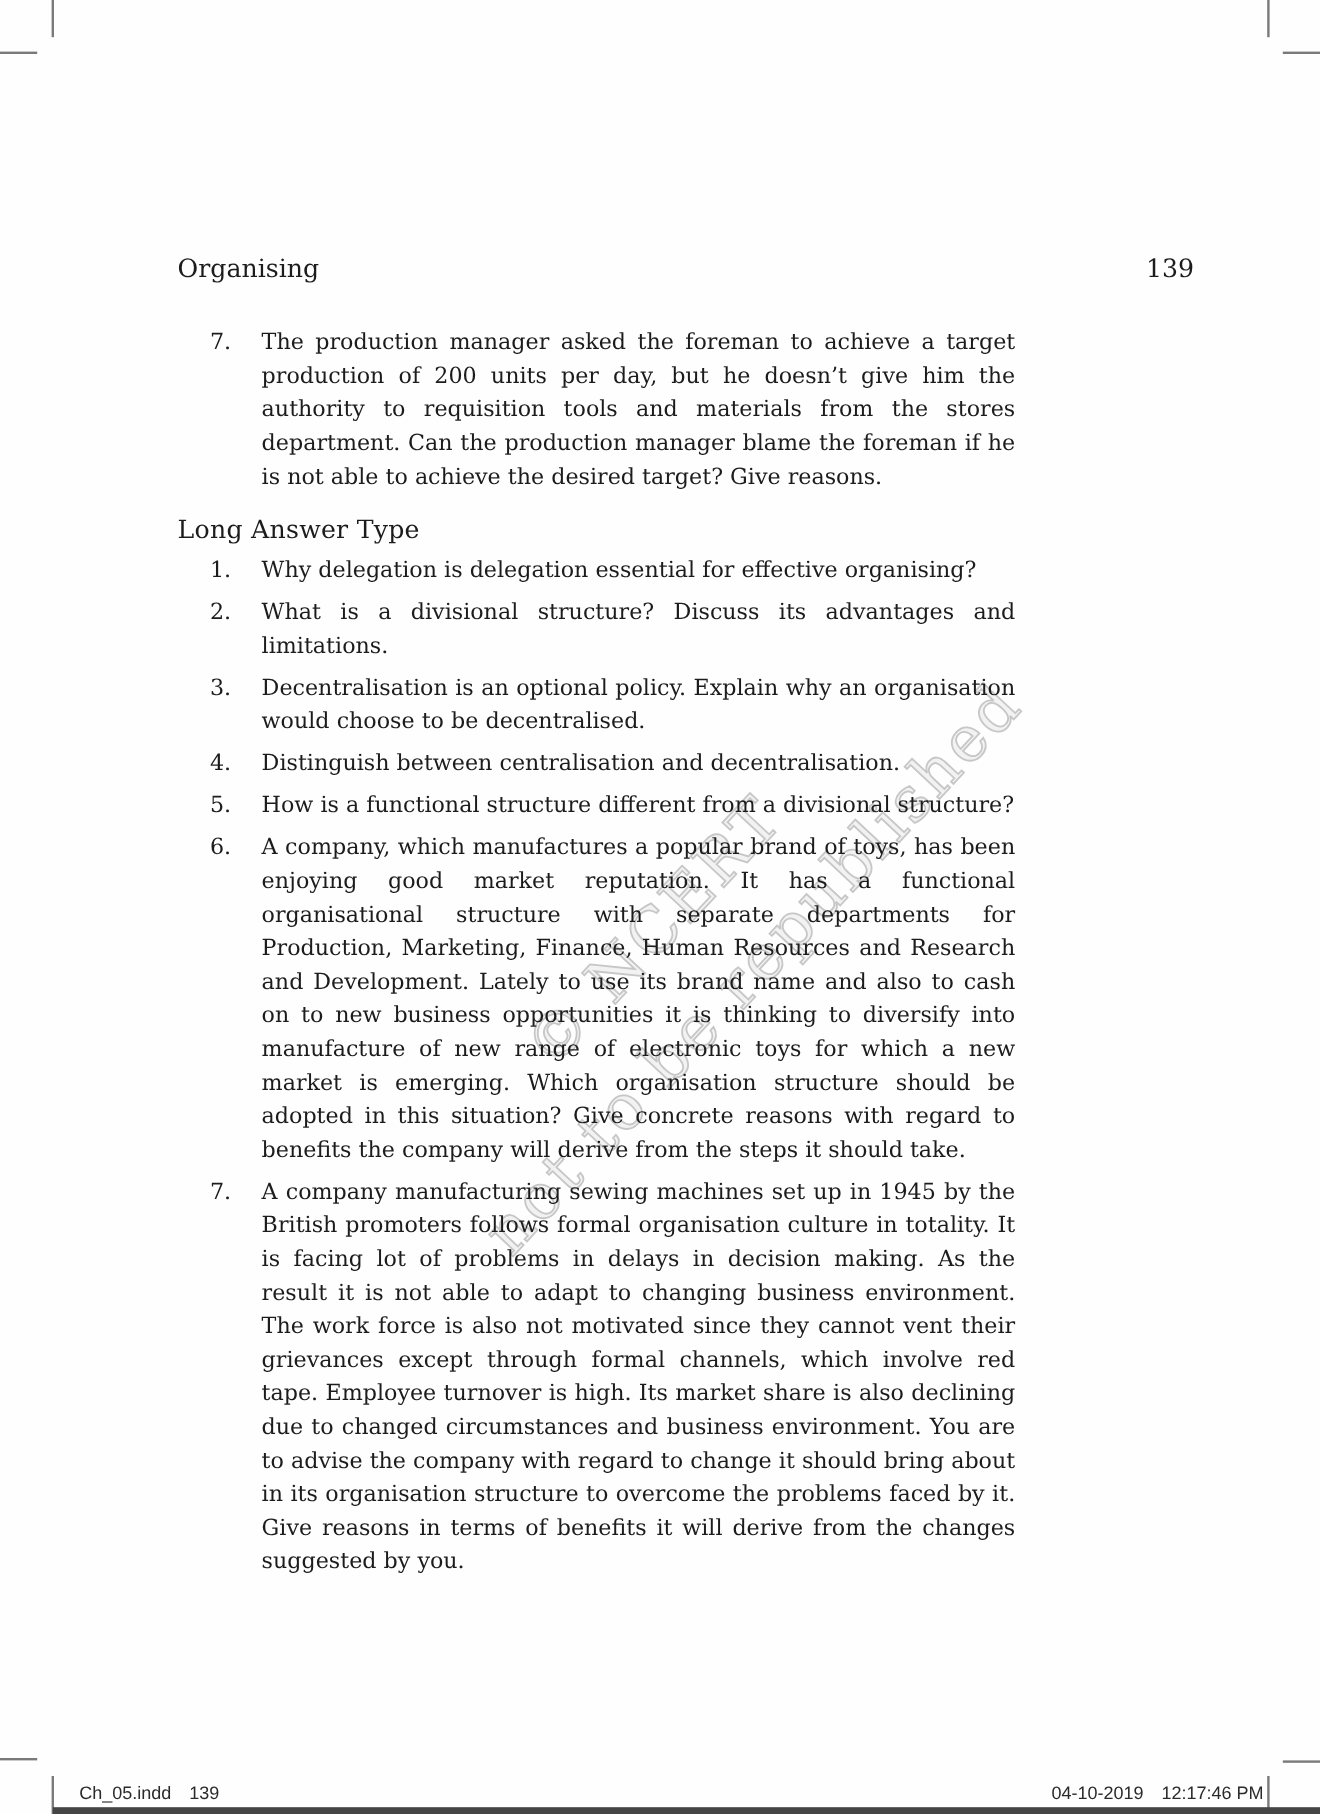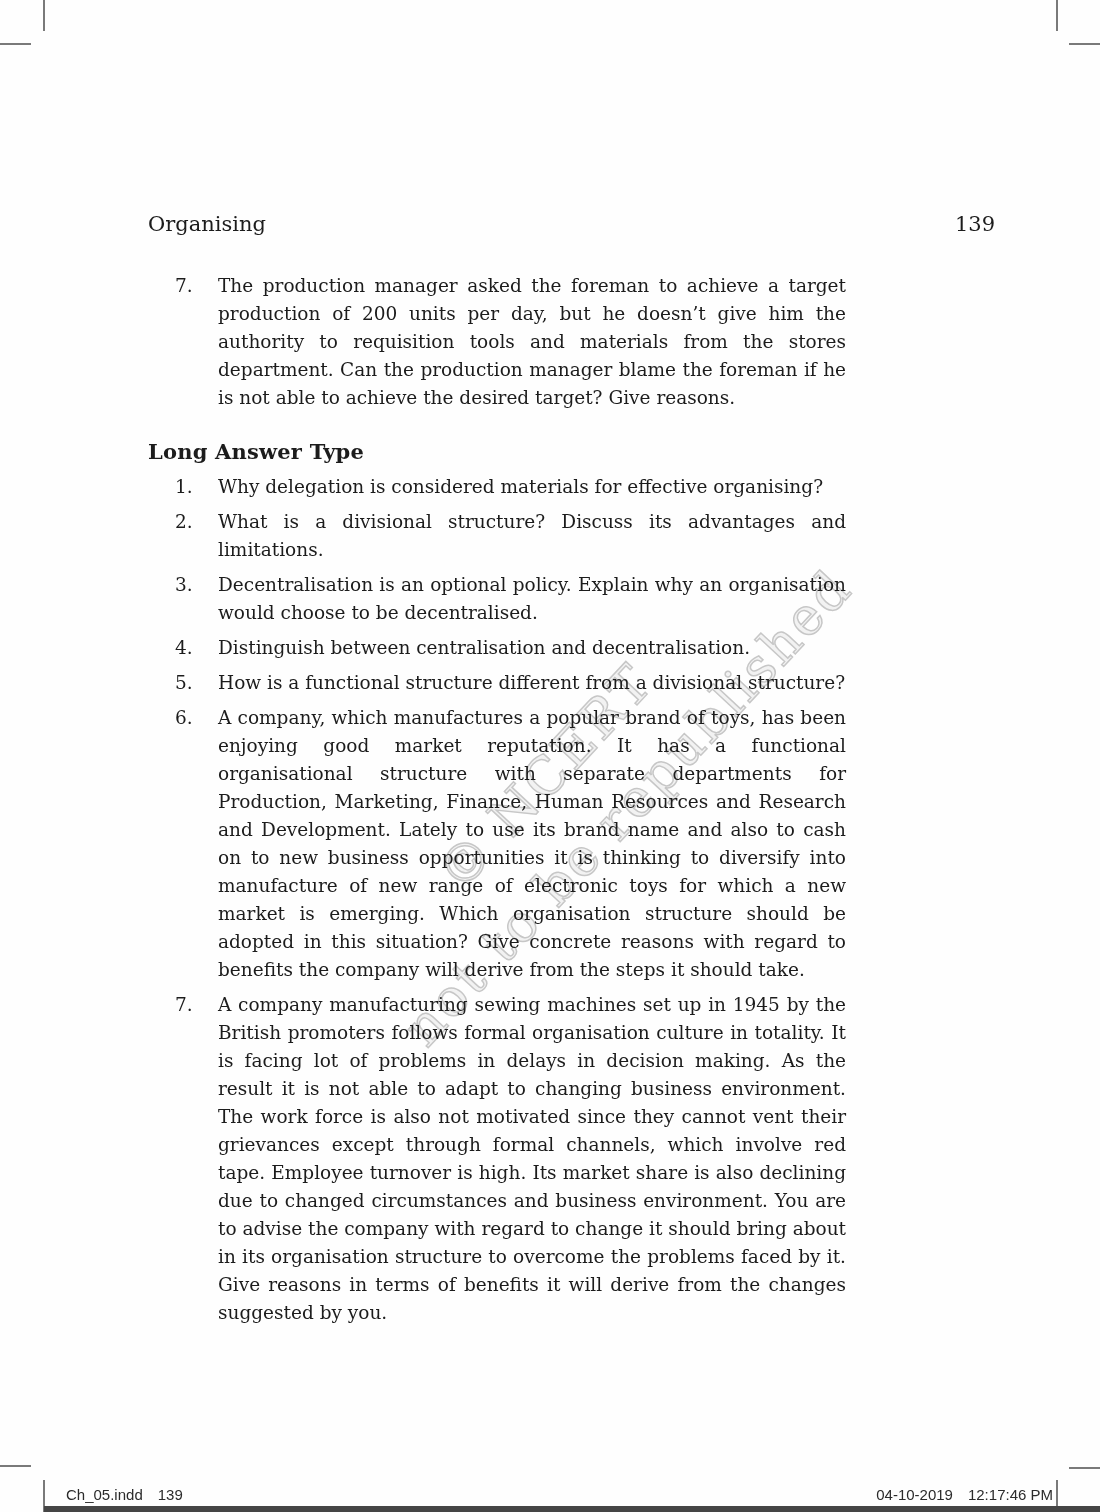--- a/index.html
+++ b/index.html
@@ -43,22 +43,22 @@
     top: 272px;
     width: 671px;
     font-size: 18.5px;
     line-height: 28px;
   }
   .q-item { display: flex; margin-top: 7px; }
   .content .q-item:first-child { margin-top: 0; }
   .q-num { flex: none; width: 43px; }
   .q-text { flex: 1; text-align: justify; }
   .section-heading {
-    margin: 26px 0 7px -27px;
-    font-weight: bold;
+    margin: 15px 0 7px -27px;
+    font-weight: normal;
     font-size: 21px;
     letter-spacing: 0.2px;
   }
 
   
   .watermark {
     position: absolute;
     left: 295px;
     top: 724px;
     width: 560px;
@@ -138,21 +138,21 @@
 
     <div class="q-item">
       <span class="q-num">7.</span>
       <span class="q-text">The production manager asked the foreman to achieve a target production of 200 units per day, but he doesn’t give him the authority to requisition tools and materials from the stores department. Can the production manager blame the foreman if he is not able to achieve the desired target? Give reasons.</span>
     </div>
 
     <div class="section-heading">Long Answer Type</div>
 
     <div class="q-item">
       <span class="q-num">1.</span>
-      <span class="q-text">Why delegation is considered materials for effective organising?</span>
+      <span class="q-text">Why delegation is delegation essential for effective organising?</span>
     </div>
     <div class="q-item">
       <span class="q-num">2.</span>
       <span class="q-text">What is a divisional structure? Discuss its advantages and limitations.</span>
     </div>
     <div class="q-item">
       <span class="q-num">3.</span>
       <span class="q-text">Decentralisation is an optional policy. Explain why an organisation would choose to be decentralised.</span>
     </div>
     <div class="q-item">

